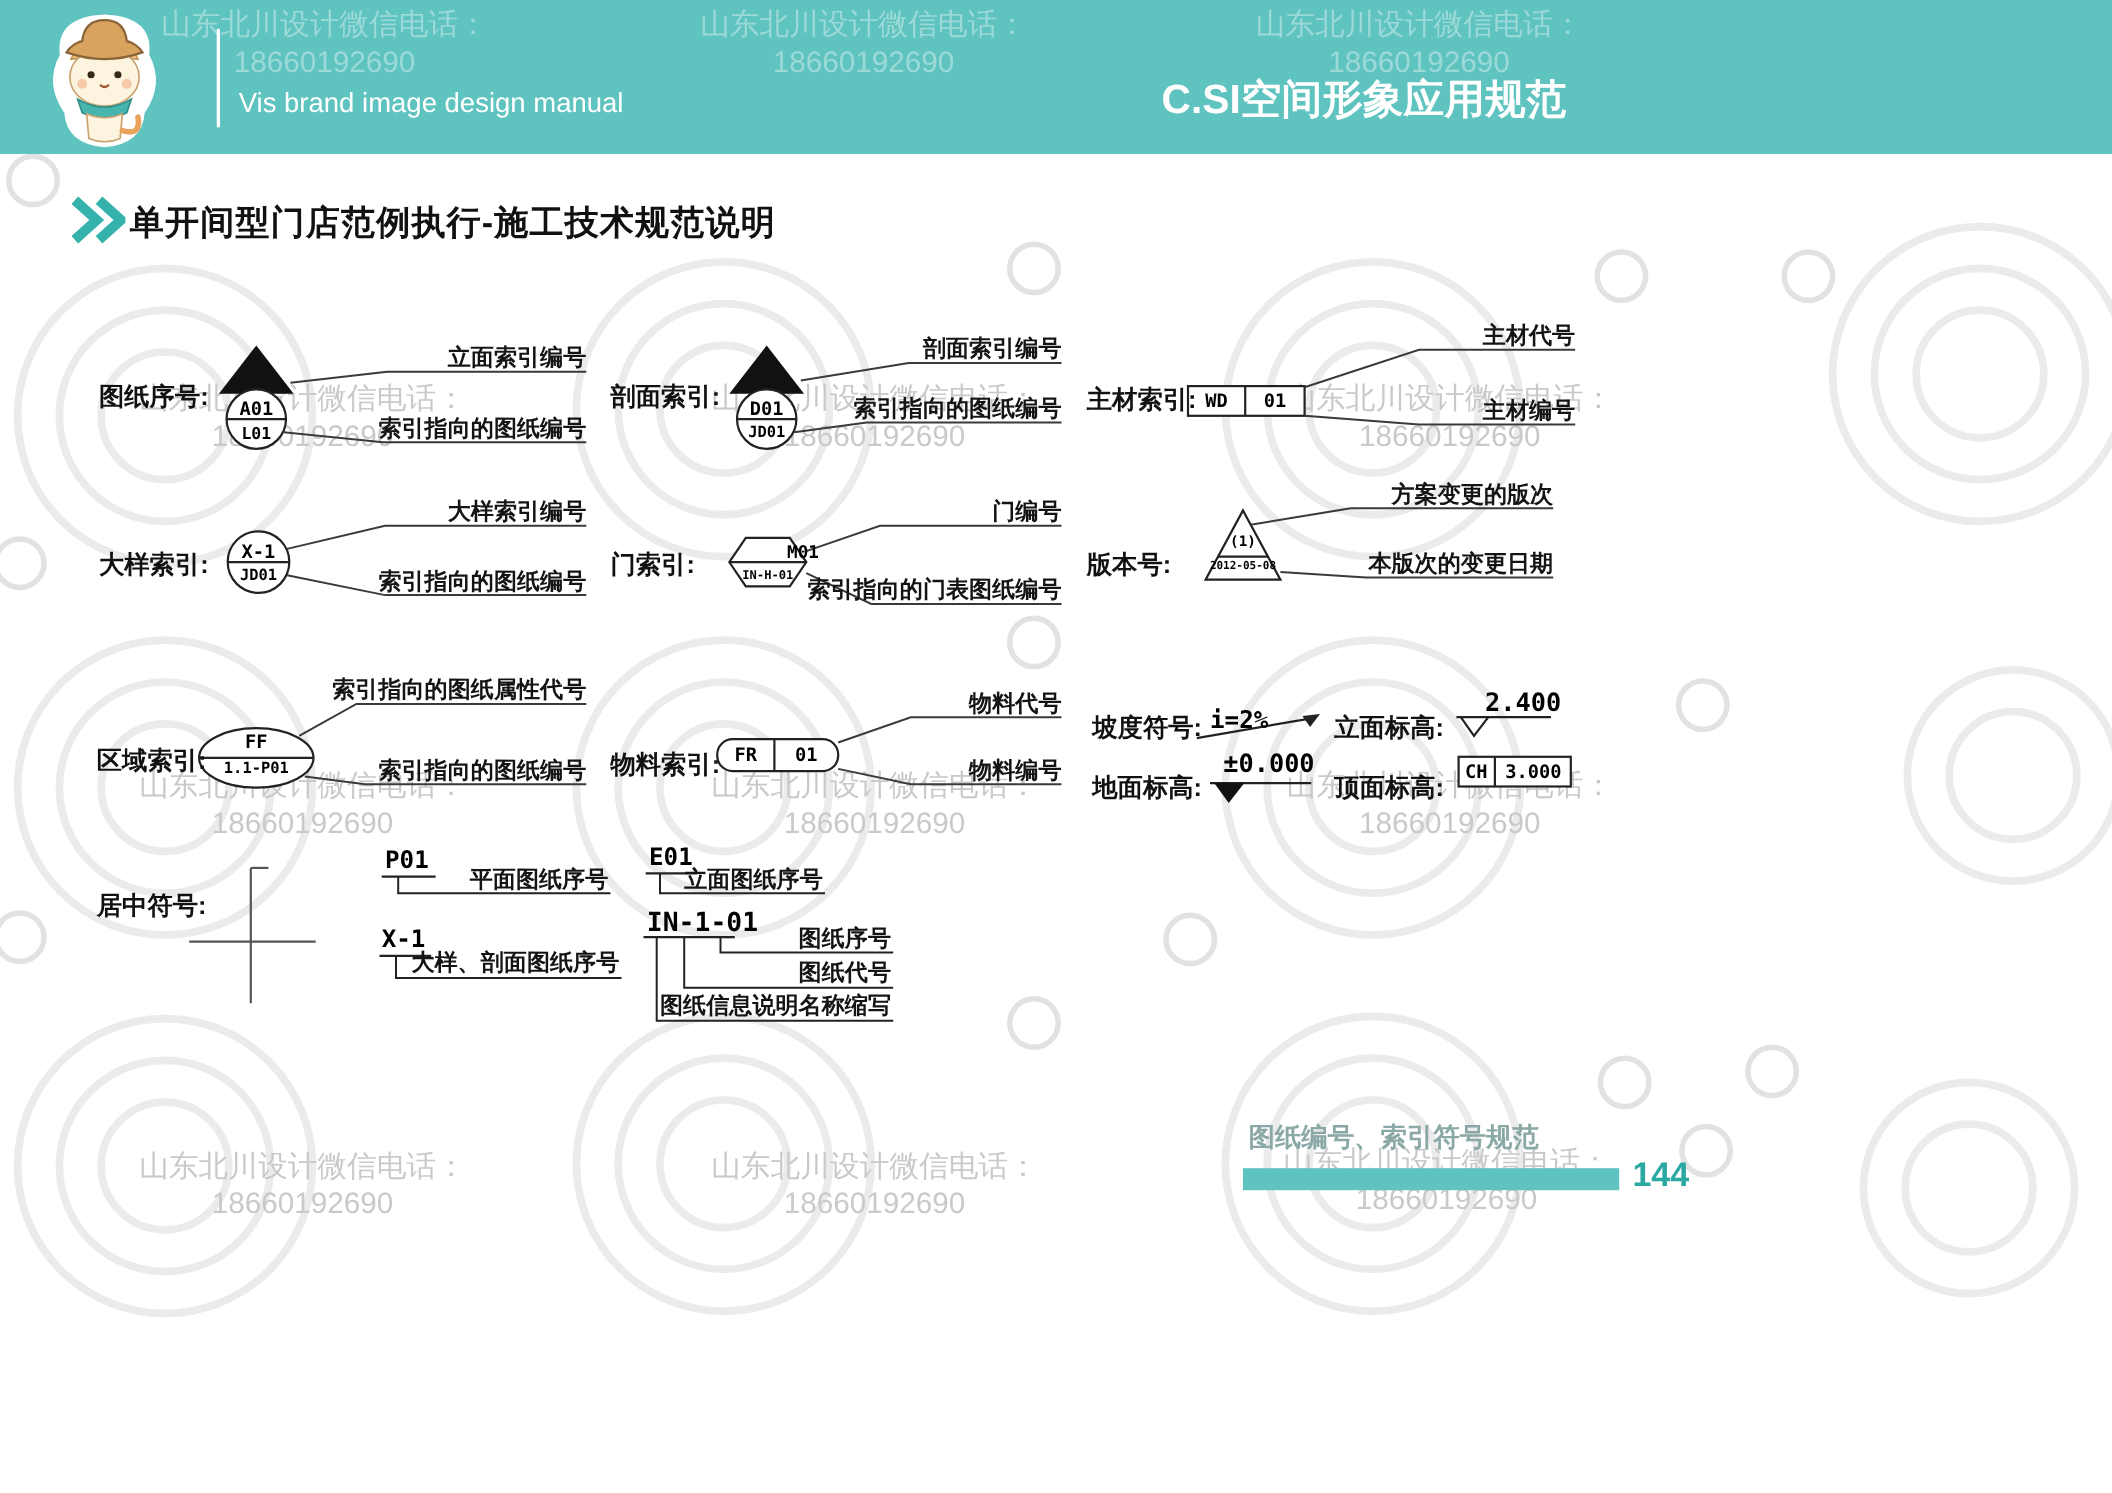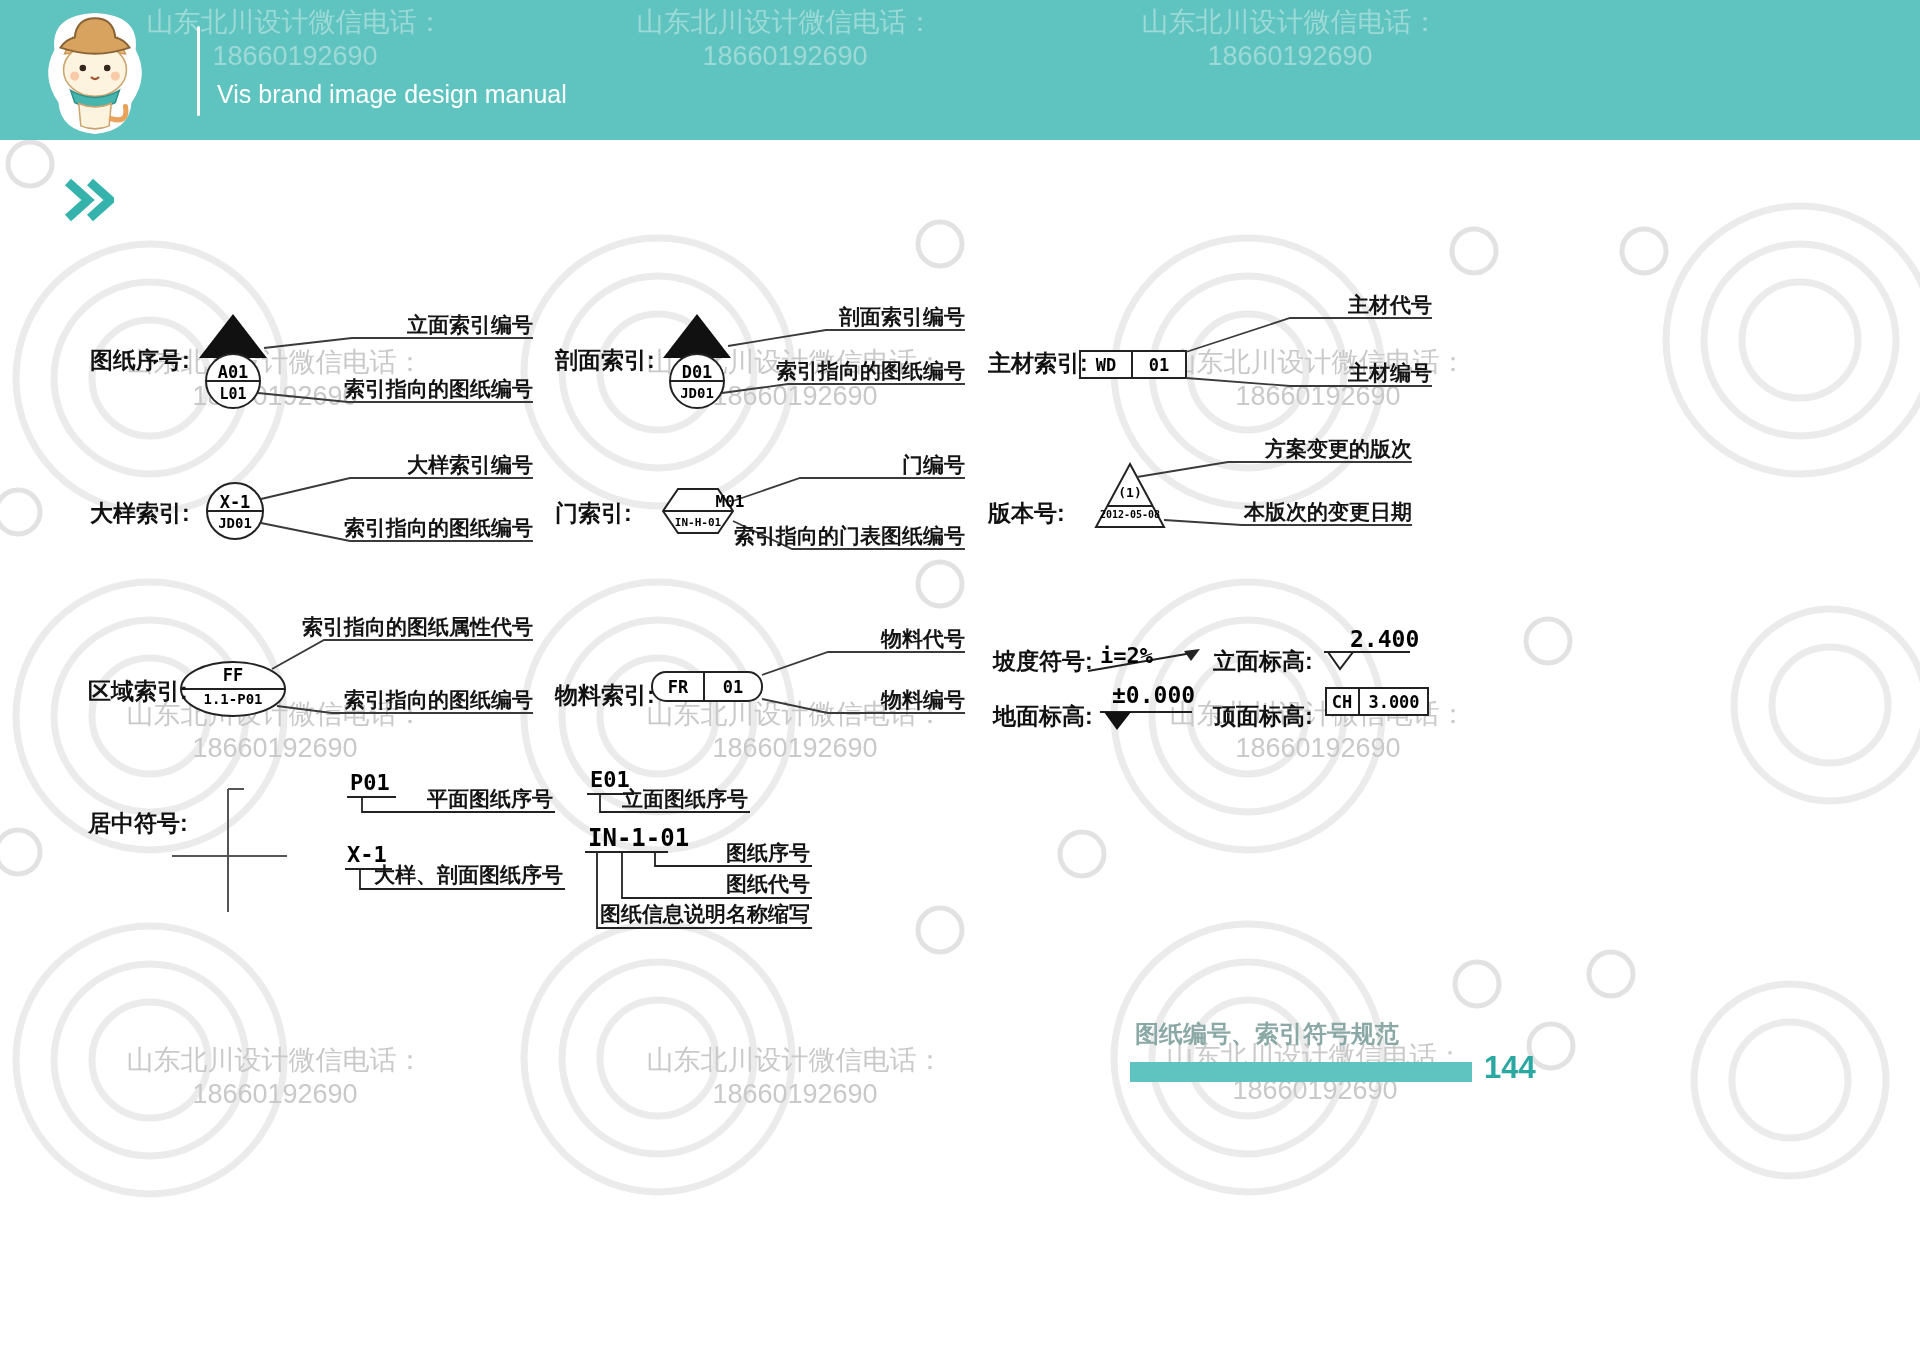--- a/index.html
+++ b/index.html
@@ -156,26 +156,28 @@
       <path d="M56,71 Q60,75 64,71" stroke="#a0522d" stroke-width="2" fill="none"></path>
       <circle cx="40" cy="70" r="4.5" fill="#f6c2a0" opacity="0.85"></circle>
       <circle cx="80" cy="70" r="4.5" fill="#f6c2a0" opacity="0.85"></circle>
       <path d="M36,84 Q60,98 84,84 L80,96 Q60,106 40,96 Z" fill="#45b5ae" stroke="#2f8f89" stroke-width="1.5"></path>
       <path d="M44,97 Q60,104 76,97 L74,119 Q60,125 46,119 Z" fill="#fdf4e0" stroke="#caa36f" stroke-width="1.5"></path>
       <path d="M76,112 Q93,117 90,100" stroke="#e8a25c" stroke-width="5" fill="none" stroke-linecap="round"></path>
     </svg>
 
     <div class="hdr-divider"></div>
     <div class="hdr-sub">Vis brand image design manual</div>
+    <div class="hdr-right">C.SI空间形象应用规范</div>
   </div>
 
   <svg style="position:absolute;left:62px;top:177px;z-index:3;" width="52" height="46" viewBox="0 0 52 46">
     <polyline points="6,5 26,23 6,41" stroke="#35b2ab" stroke-width="9" fill="none"></polyline>
     <polyline points="28,5 48,23 28,41" stroke="#35b2ab" stroke-width="9" fill="none"></polyline>
   </svg>
+  <div class="heading">单开间型门店范例执行-施工技术规范说明</div>
 
   <svg class="layer z2" width="1920" height="1357" viewBox="0 0 1920 1357" fill="none">
 
     <g stroke="#222" stroke-width="2">
       <path d="M233,314 L267,358 L199,358 Z" fill="#111" stroke="none"></path>
       <circle cx="233" cy="381" r="27" fill="#ffffff"></circle>
       <line x1="206" y1="381" x2="260" y2="381"></line>
     </g>
     <g stroke="#3a3a3a" stroke-width="1.8">
       <polyline points="264,348 352,338 533,338"></polyline>

